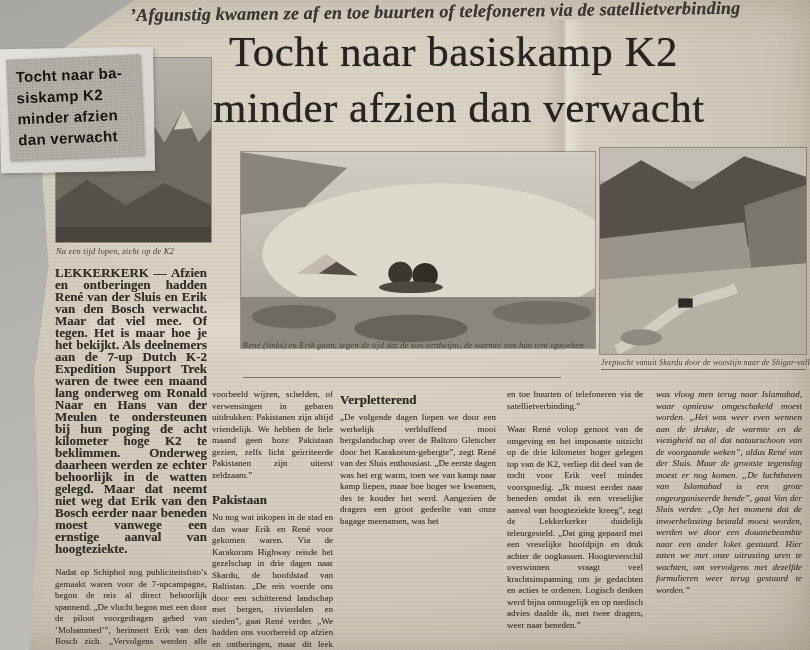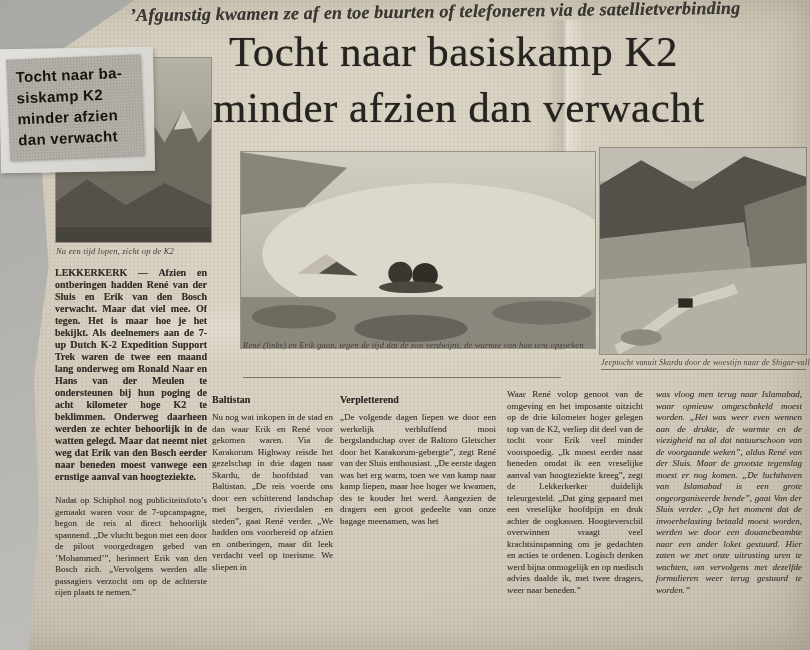--- a/index.html
+++ b/index.html
@@ -59,23 +59,23 @@
     position:absolute;font-style:italic;font-size:8.5px;line-height:11px;
     color:#45423b;letter-spacing:.2px;
   }
   .rule{position:absolute;height:1px;background:#5b574f;opacity:.75;}
   .col{
     position:absolute;text-align:justify;color:#413d36;
     font-size:9px;line-height:11.5px;overflow:hidden;
     text-shadow:0 0 .5px rgba(65,61,54,.55);
   }
   .col p{margin:0 0 12px 0;}
-  .lede{font-weight:700;font-size:10px;line-height:12px;color:#332f29;font-family:Liberation Serif, serif;}
+  .lede{font-weight:700;font-size:13px;line-height:12px;color:#332f29;font-family:Liberation Serif, serif;}
   .subhead{
-    font-weight:700;font-size:10px;line-height:13px;color:#2e2b25;
+    font-weight:700;font-size:13px;line-height:13px;color:#2e2b25;
     margin:4px 0 6px 0;text-align:left;
   }
 </style>
 </head>
 <body>
 
 <div id="paper">
   <div class="grain"></div>
 </div>
 <div class="crease c1"></div>
@@ -161,28 +161,30 @@
 <div class="rule" style="left:243px;top:377px;width:318px;"></div>
 <div class="caption" style="left:601px;top:357px;width:205px;white-space:nowrap;font-size:8px;">Jeeptocht vanuit Skardu door de woestijn naar de Shigar-vallei</div>
 <div class="rule" style="left:601px;top:369px;width:205px;"></div>
 
 <div class="col" style="left:55px;top:267px;width:152px;height:383px;">
   <p class="lede">LEKKERKERK — Afzien en ontberingen hadden René van der Sluis en Erik van den Bosch verwacht. Maar dat viel mee. Of tegen. Het is maar hoe je het bekijkt. Als deelnemers aan de 7-up Dutch K-2 Expedition Support Trek waren de twee een maand lang onderweg om Ronald Naar en Hans van der Meulen te ondersteunen bij hun poging de acht kilometer hoge K2 te beklimmen. Onderweg daarheen werden ze echter behoorlijk in de watten gelegd. Maar dat neemt niet weg dat Erik van den Bosch eerder naar beneden moest vanwege een ernstige aanval van hoogteziekte.</p>
   <p>Nadat op Schiphol nog publiciteitsfoto’s gemaakt waren voor de 7-upcampagne, begon de reis al direct behoorlijk spannend. „De vlucht begon met een door de piloot voorgedragen gebed van ’Mohammed’”, herinnert Erik van den Bosch zich. „Vervolgens werden alle passagiers verzocht om op de achterste rijen plaats te nemen.”</p>
 </div>
 
 <div class="col" style="left:212px;top:389px;width:121px;height:261px;">
-  <div class="subhead">Baltistan</div>
+  <p>voorbeeld wijzen, schelden, of verwensingen in gebaren uitdrukken: Pakistanen zijn altijd vriendelijk. We hebben de hele maand geen boze Pakistaan gezien, zelfs licht geïrriteerde Pakistanen zijn uiterst zeldzaam.”</p>
+  <div class="subhead">Pakistaan</div>
   <p>Nu nog wat inkopen in de stad en dan waar Erik en René voor gekomen waren. Via de Karakorum Highway reisde het gezelschap in drie dagen naar Skardu, de hoofdstad van Baltistan. „De reis voerde ons door een schitterend landschap met bergen, rivierdalen en steden”, gaat René verder. „We hadden ons voorbereid op afzien en ontberingen, maar dit leek verdacht veel op toerisme. We sliepen in</p>
 </div>
 
 <div class="col" style="left:340px;top:389px;width:156px;height:261px;">
   <div class="subhead">Verpletterend</div>
   <p>„De volgende dagen liepen we door een werkelijk verbluffend mooi bergslandschap over de Baltoro Gletscher door het Karakorum-gebergte”, zegt René van der Sluis enthousiast. „De eerste dagen was het erg warm, toen we van kamp naar kamp liepen, maar hoe hoger we kwamen, des te kouder het werd. Aangezien de dragers een groot gedeelte van onze bagage meenamen, was het</p>
 </div>
 
 <div class="col" style="left:507px;top:389px;width:136px;height:261px;">
+  <p>en toe buurten of telefoneren via de satellietverbinding.”</p>
   <p>Waar René volop genoot van de omgeving en het imposante uitzicht op de drie kilometer hoger gelegen top van de K2, verliep dit deel van de tocht voor Erik veel minder voorspoedig. „Ik moest eerder naar beneden omdat ik een vreselijke aanval van hoogteziekte kreeg”, zegt de Lekkerkerker duidelijk teleurgesteld. „Dat ging gepaard met een vreselijke hoofdpijn en druk achter de oogkassen. Hoogteverschil overwinnen vraagt veel krachtsinspanning om je gedachten en acties te ordenen. Logisch denken werd bijna onmogelijk en op medisch advies daalde ik, met twee dragers, weer naar beneden.”</p>
 </div>
 
 <div class="col" style="left:656px;top:389px;width:146px;height:261px;font-style:italic;">
   <p>was vloog men terug naar Islamabad, waar opnieuw omgeschakeld moest worden. „Het was weer even wennen aan de drukte, de warmte en de viezigheid na al dat natuurschoon van de voorgaande weken”, aldus René van der Sluis. Maar de grootste tegenslag moest er nog komen. „De luchthaven van Islamabad is een grote ongeorganiseerde bende”, gaat Van der Sluis verder. „Op het moment dat de invoerbelasting betaald moest worden, werden we door een douanebeambte naar een ander loket gestuurd. Hier zaten we met onze uitrusting uren te wachten, om vervolgens met dezelfde formulieren weer terug gestuurd te worden.”</p>
 </div>
 
 </body></html>

